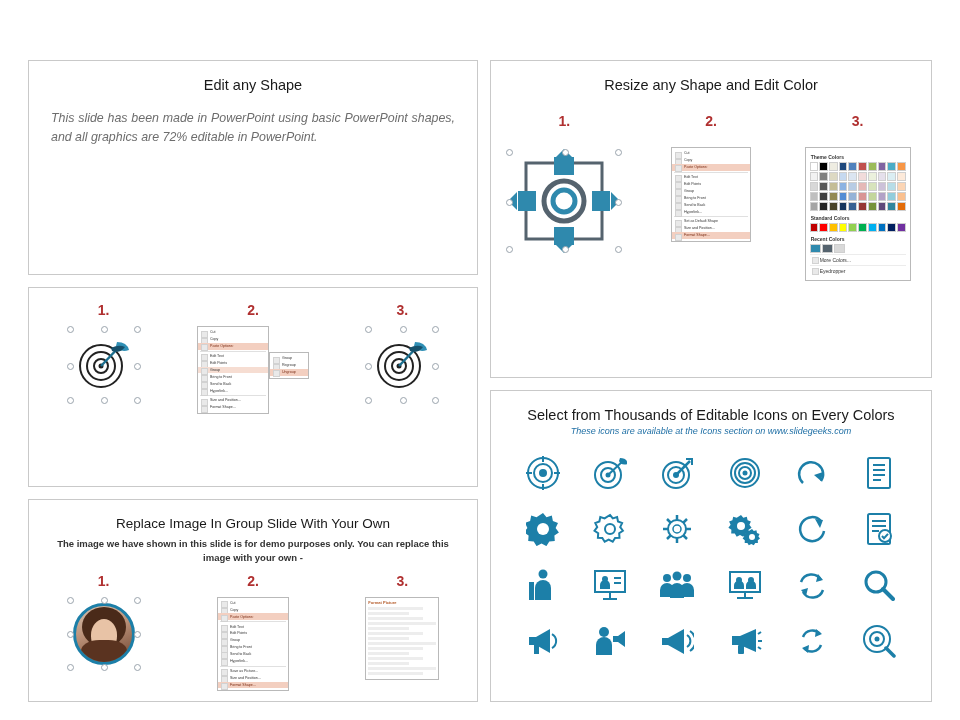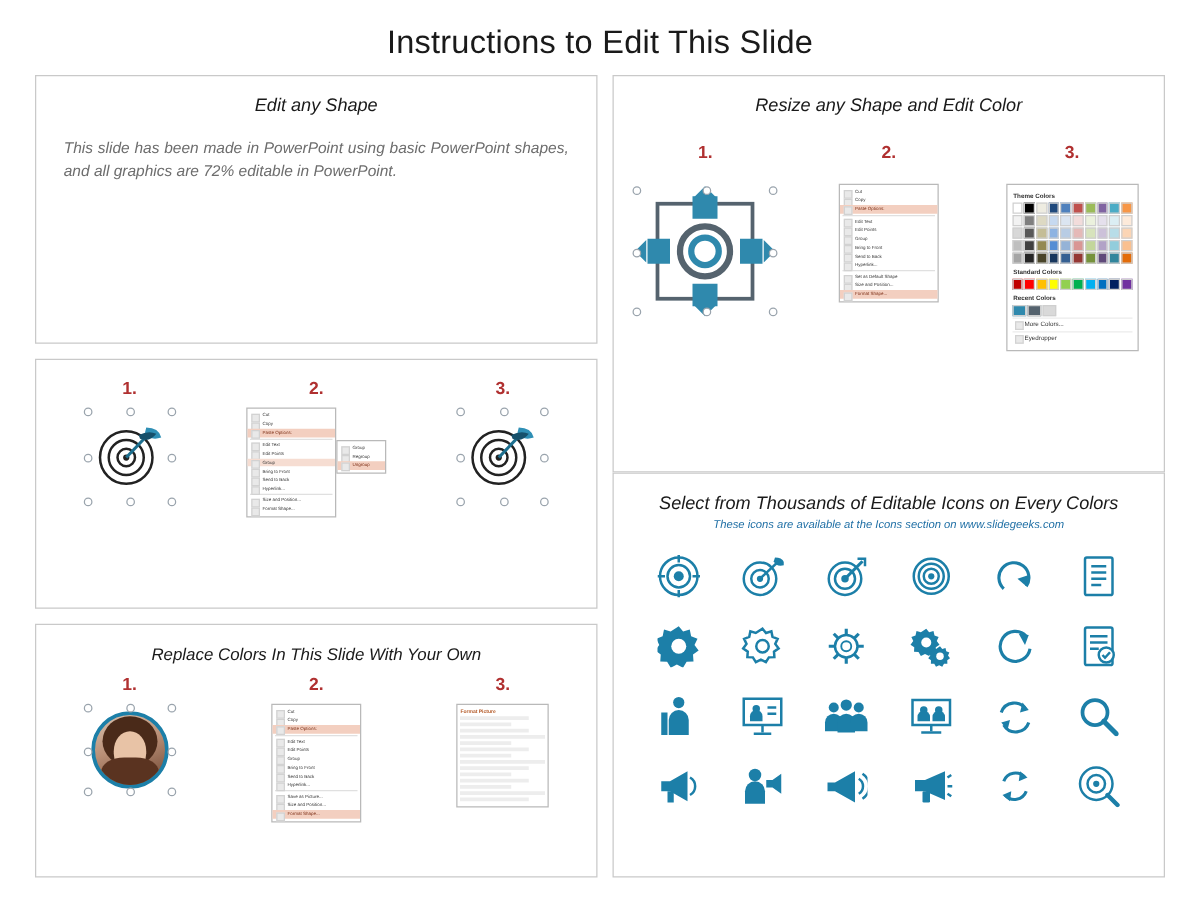--- a/index.html
+++ b/index.html
@@ -41,36 +41,35 @@
   .col-left {
     width: 450px;
     display: flex;
     flex-direction: column;
     gap: 12px;
   }
   .col-right {
     flex: 1;
     display: flex;
     flex-direction: column;
-    gap: 0;
+    gap: 12px;
     justify-content: flex-end;
   }
   .panel {
     border: 1px solid #c9c9c9;
     background: #ffffff;
     box-sizing: border-box;
     position: relative;
     overflow: hidden;
   }
   .panel-title {
     text-align: center;
     font-size: 14.5px;
     color: #1a1a1a;
     padding-top: 16px;
-    font-style: italic;
   }
   .panel-title.small {
     font-size: 13.5px;
   }
   .panel-sub {
     text-align: center;
     font-size: 9px;
     color: #1f6fa5;
     padding-top: 3px;
     font-style: italic;
@@ -300,21 +299,20 @@
   }
   .fmt-ss .frow.m {
     width: 80%;
   }
 </style>
 </head>
 <body>
 
 <div class="slide">
 
-  <div class="slide-title">Instructions to Edit This Slide</div>
 
   <div class="grid">
 
     <div class="col-left">
 
       <div class="panel" style="height:215px;">
         <div class="panel-title">Edit any Shape</div>
         <div class="body-text">This slide has been made in PowerPoint using basic PowerPoint shapes, and all graphics are 72% editable in PowerPoint.</div>
       </div>
 
@@ -392,21 +390,22 @@
               <span class="handle" style="left:0;bottom:0;"></span>
               <span class="handle" style="left:50%;bottom:0;margin-left:-2.5px;"></span>
               <span class="handle" style="right:0;bottom:0;"></span>
             </div>
           </div>
 
         </div>
       </div>
 
       <div class="panel" style="flex:1;">
-        <div class="panel-title small">Replace Colors In This Slide With Your Own</div>
+        <div class="panel-title small">Replace Image In Group Slide With Your Own</div>
+        <div class="panel-sub-dark">The image we have shown in this slide is for demo purposes only. You can replace this image with your own -</div>
         <div class="numrow" style="margin-top:8px;">
           <div class="num">1.</div>
           <div class="num">2.</div>
           <div class="num">3.</div>
         </div>
         <div class="shotrow">
 
           <div class="shotcell">
             <div class="sel-box">
               <div class="photo-frame">

